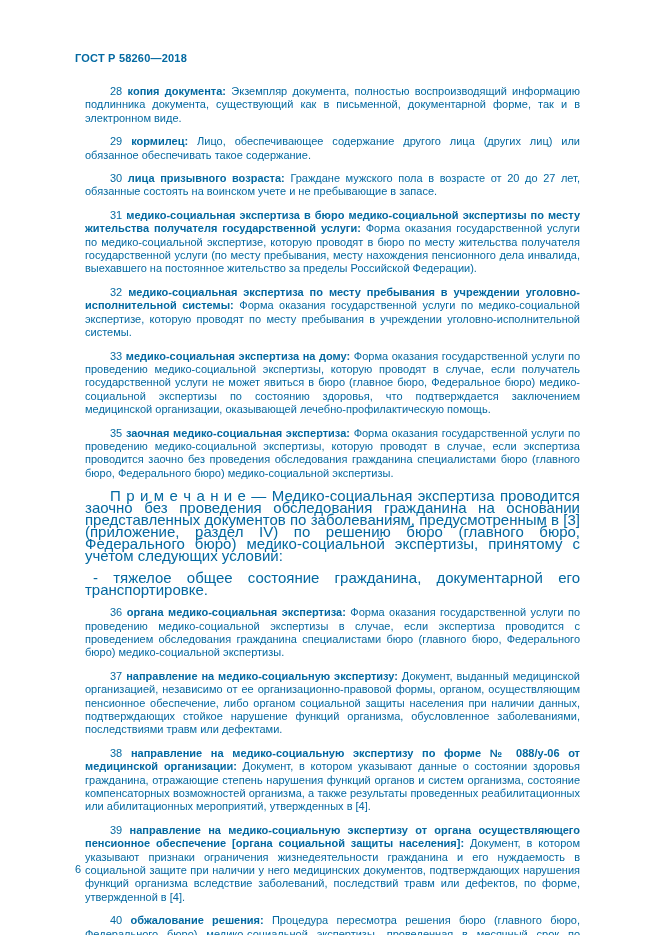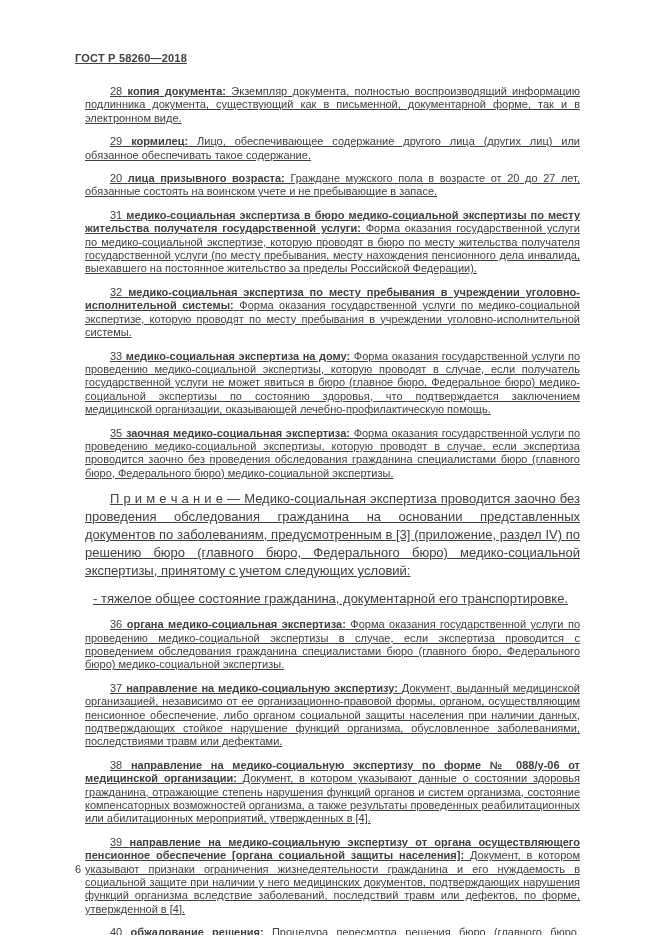--- a/index.html
+++ b/index.html
@@ -8,23 +8,22 @@
     background: #ffffff;
   }
   .page {
     position: relative;
     width: 661px;
     height: 935px;
     background: #ffffff;
     box-sizing: border-box;
     padding: 52px 71px 0 75px;
     font-family: "Liberation Sans", sans-serif;
-    color: #404040;
+    color: #0369a1;
     overflow: hidden;
-    text-decoration: underline;
   }
   .doc-header {
     font-size: 11px;
     font-weight: bold;
     margin-bottom: 21px;
     letter-spacing: 0.2px;
   }
   .body-text p {
     margin: 10px;
   }
@@ -37,22 +36,22 @@
   .term-para .num {
     font-weight: normal;
   }
   .term-para b.term {
     font-weight: bold;
   }
   .note {
     margin: 3px 0 3px 0;
   }
   .note p {
-    font-size: 13px;
-    line-height: 18px;
+    font-size: 15px;
+    line-height: 12px;
     text-align: justify;
   }
   .note .note-first {
     text-indent: 25px;
   }
   .note .note-bullet {
     text-indent: 8px;
   }
   .page-number {
     position: absolute;
@@ -67,21 +66,21 @@
 <div class="page">
 
   <div class="doc-header">ГОСТ Р 58260—2018</div>
 
   <div class="body-text">
 
     <p class="term-para"><span class="num">28</span> <b class="term">копия документа:</b> <span class="def">Экземпляр документа, полностью воспроизводящий информацию подлинника документа, существующий как в письменной, документарной форме, так и в электронном виде.</span></p>
 
     <p class="term-para"><span class="num">29</span> <b class="term">кормилец:</b> <span class="def">Лицо, обеспечивающее содержание другого лица (других лиц) или обязанное обеспечивать такое содержание.</span></p>
 
-    <p class="term-para"><span class="num">20</span> <b class="term">лица призывного возраста:</b> <span class="def">Граждане мужского пола в возрасте от 20 до 27 лет, обязанные состоять на воинском учете и не пребывающие в запасе.</span></p>
+    <p class="term-para"><span class="num">30</span> <b class="term">лица призывного возраста:</b> <span class="def">Граждане мужского пола в возрасте от 20 до 27 лет, обязанные состоять на воинском учете и не пребывающие в запасе.</span></p>
 
     <p class="term-para"><span class="num">31</span> <b class="term">медико-социальная экспертиза в бюро медико-социальной экспертизы по месту жительства получателя государственной услуги:</b> <span class="def">Форма оказания государственной услуги по медико-социальной экспертизе, которую проводят в бюро по месту жительства получателя государственной услуги (по месту пребывания, месту нахождения пенсионного дела инвалида, выехавшего на постоянное жительство за пределы Российской Федерации).</span></p>
 
     <p class="term-para"><span class="num">32</span> <b class="term">медико-социальная экспертиза по месту пребывания в учреждении уголовно-исполнительной системы:</b> <span class="def">Форма оказания государственной услуги по медико-социальной экспертизе, которую проводят по месту пребывания в учреждении уголовно-исполнительной системы.</span></p>
 
     <p class="term-para"><span class="num">33</span> <b class="term">медико-социальная экспертиза на дому:</b> <span class="def">Форма оказания государственной услуги по проведению медико-социальной экспертизы, которую проводят в случае, если получатель государственной услуги не может явиться в бюро (главное бюро, Федеральное бюро) медико-социальной экспертизы по состоянию здоровья, что подтверждается заключением медицинской организации, оказывающей лечебно-профилактическую помощь.</span></p>
 
 
     <p class="term-para"><span class="num">35</span> <b class="term">заочная медико-социальная экспертиза:</b> <span class="def">Форма оказания государственной услуги по проведению медико-социальной экспертизы, которую проводят в случае, если экспертиза проводится заочно без проведения обследования гражданина специалистами бюро (главного бюро, Федерального бюро) медико-социальной экспертизы.</span></p>
 

